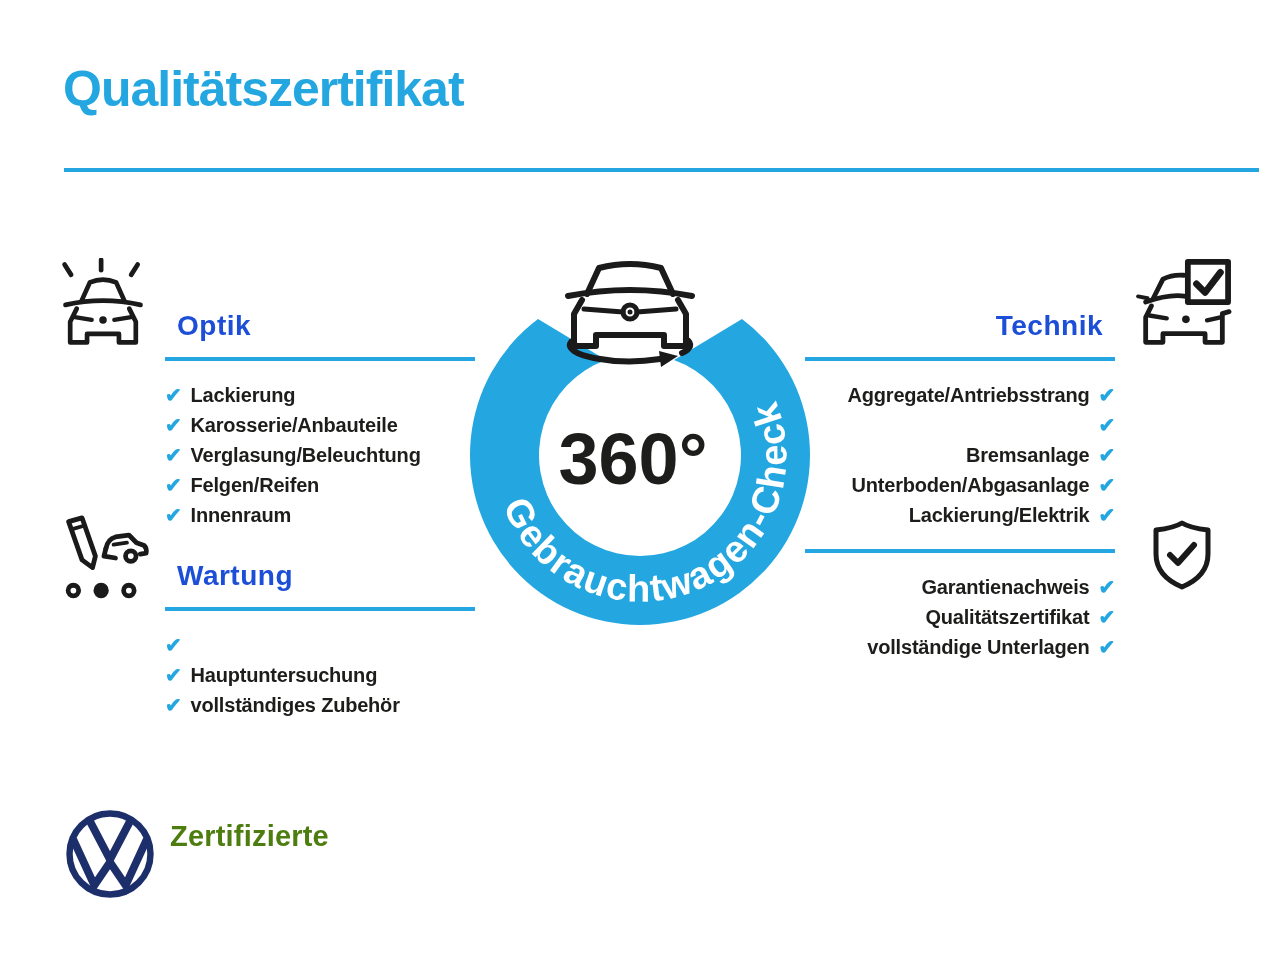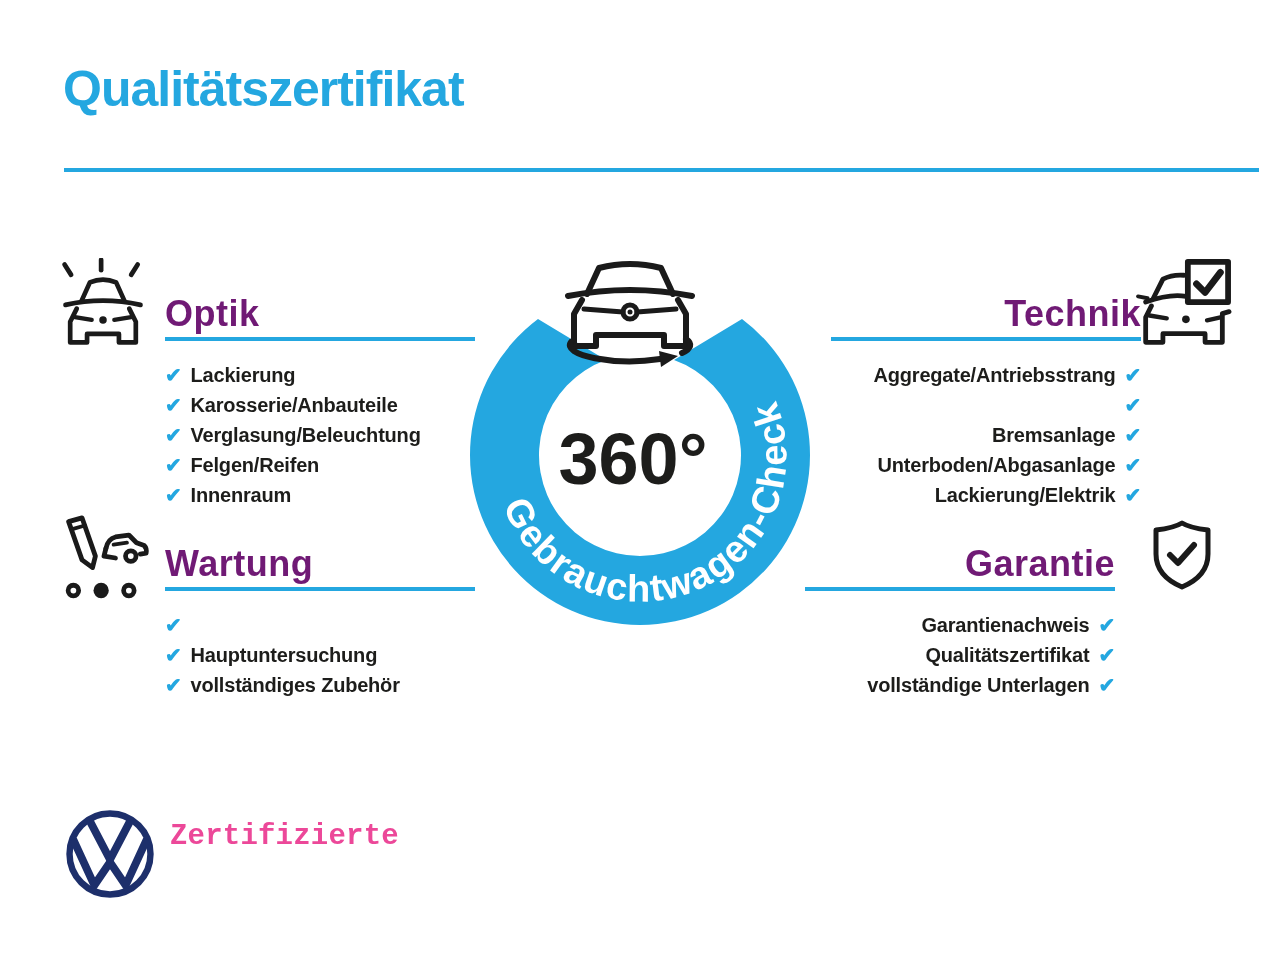--- a/index.html
+++ b/index.html
@@ -11,46 +11,46 @@
   .page-title {
     position:absolute; left:63px; top:60px; margin:0;
     font-size:50px; font-weight:bold; letter-spacing:-1px; color:#24a7e0;
   }
   .title-rule {
     position:absolute; left:64px; top:168px; width:1195px; height:4px;
     background:#24a7e0;
   }
   
   .sec { position:absolute; width:310px; }
-  .sec h2 { margin:0; font-size:36px; font-weight:bold; color:#701a75; line-height:38px; letter-spacing:.5px; }
+  .sec h2 { margin:12px; font-size:28px; font-weight:bold; color:#1d4ed8; line-height:38px; letter-spacing:.5px; }
   .sec .rule { height:4px; background:#24a7e0; margin-top:4px; }
   .sec ul { list-style:none; margin:19px 0 0 0; padding:0; }
   .sec li { display:flex; align-items:baseline; gap:9px; font-size:20px; font-weight:bold; line-height:30px; color:#1d1d1b; letter-spacing:-.2px; }
   .sec .check { color:#24a7e0; font-size:20px; }
   .sec.right h2 { text-align:right; }
   .sec.right li { justify-content:flex-end; }
   #sec-optik    { left:165px; top:295px; }
   #sec-wartung  { left:165px; top:545px; }
-  #sec-technik  { left:831px; top:295px; }
+  #sec-technik  { left:805px; top:295px; }
   #sec-garantie { left:805px; top:545px; }
   
   .icon { position:absolute; }
   #icon-optik    { left:56px;   top:258px; width:94px; height:90px; }
   #icon-wartung  { left:58px;   top:514px; width:92px; height:88px; }
   #icon-technik  { left:1136px; top:258px; width:96px; height:92px; }
   #icon-garantie { left:1150px; top:520px; width:64px; height:70px; }
   
   .center-graphic { position:absolute; left:440px; top:238px; width:400px; height:424px; }
   .ring-text { font-family:"Liberation Sans", sans-serif; font-size:38px; font-weight:bold; fill:#ffffff; letter-spacing:1.5px; }
   .deg-text  { font-family:"Liberation Sans", sans-serif; font-size:72px; font-weight:bold; fill:#1d1d1b; }
   
   #vw-logo { position:absolute; left:64px; top:808px; width:92px; height:92px; }
   .brand-text {
     position:absolute; left:170px; top:820px;
-    font-size:29px; font-weight:bold; color:#ec4899; line-height:33px; letter-spacing:.2px;font-family:Liberation Mono, monospace;
+    font-size:29px; font-weight:bold; color:#4d7c0f; line-height:33px; letter-spacing:.2px;
   }
 </style>
 </head>
 <body>
 
 <div class="page">
 
   <h1 class="page-title">Qualitätszertifikat</h1>
   <div class="title-rule"></div>
 
@@ -185,21 +185,20 @@
           <span class="check">✔</span>
         </li>
         <li>
           <span>Lackierung/Elektrik</span>
           <span class="check">✔</span>
         </li>
       </ul>
   </section>
 
   <section class="sec right" id="sec-garantie">
-    <h2>Garantie</h2>
     <div class="rule"></div>
     <ul>
         <li>
           <span>Garantienachweis</span>
           <span class="check">✔</span>
         </li>
         <li>
           <span>Qualitätszertifikat</span>
           <span class="check">✔</span>
         </li>

